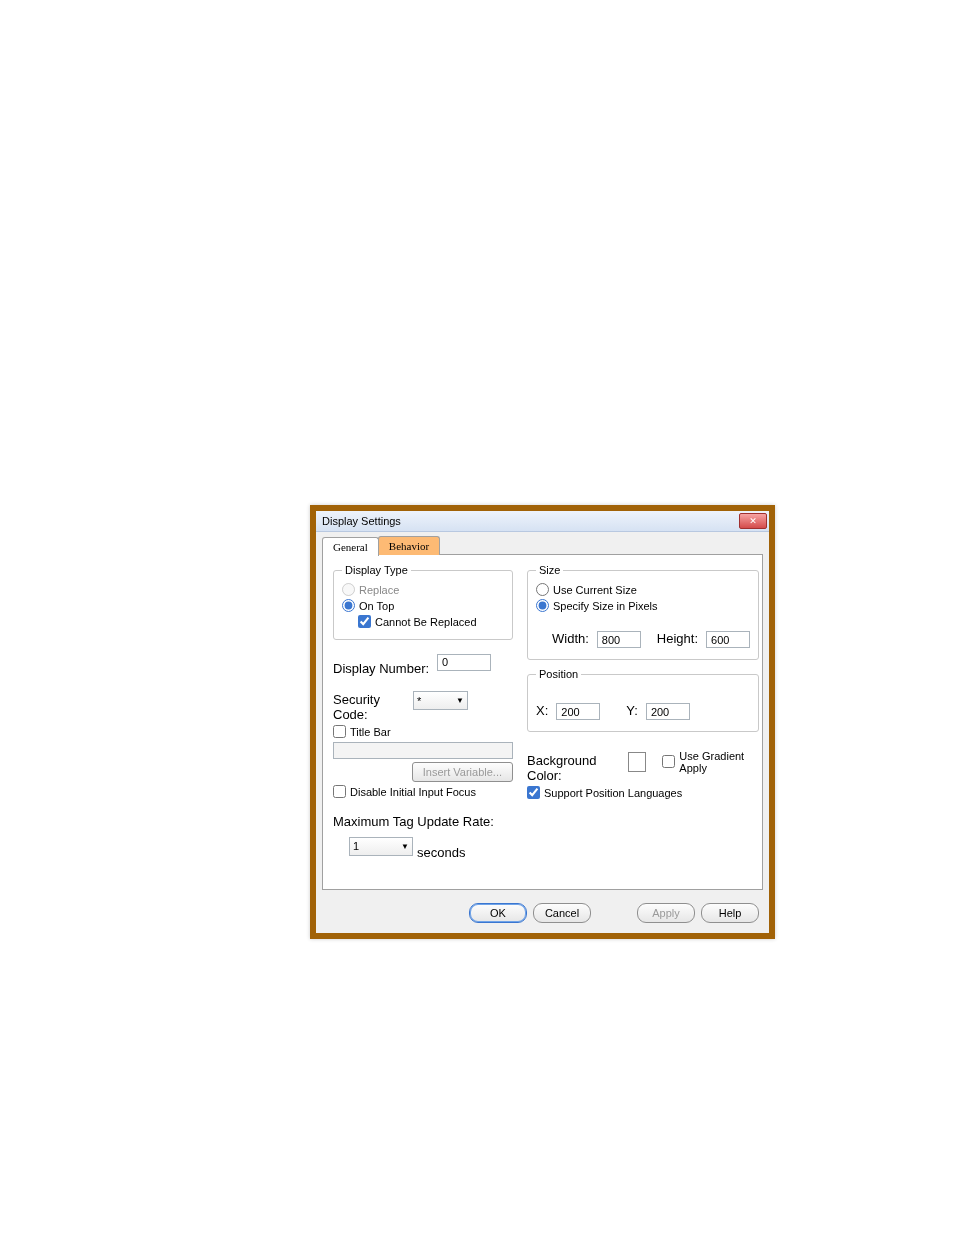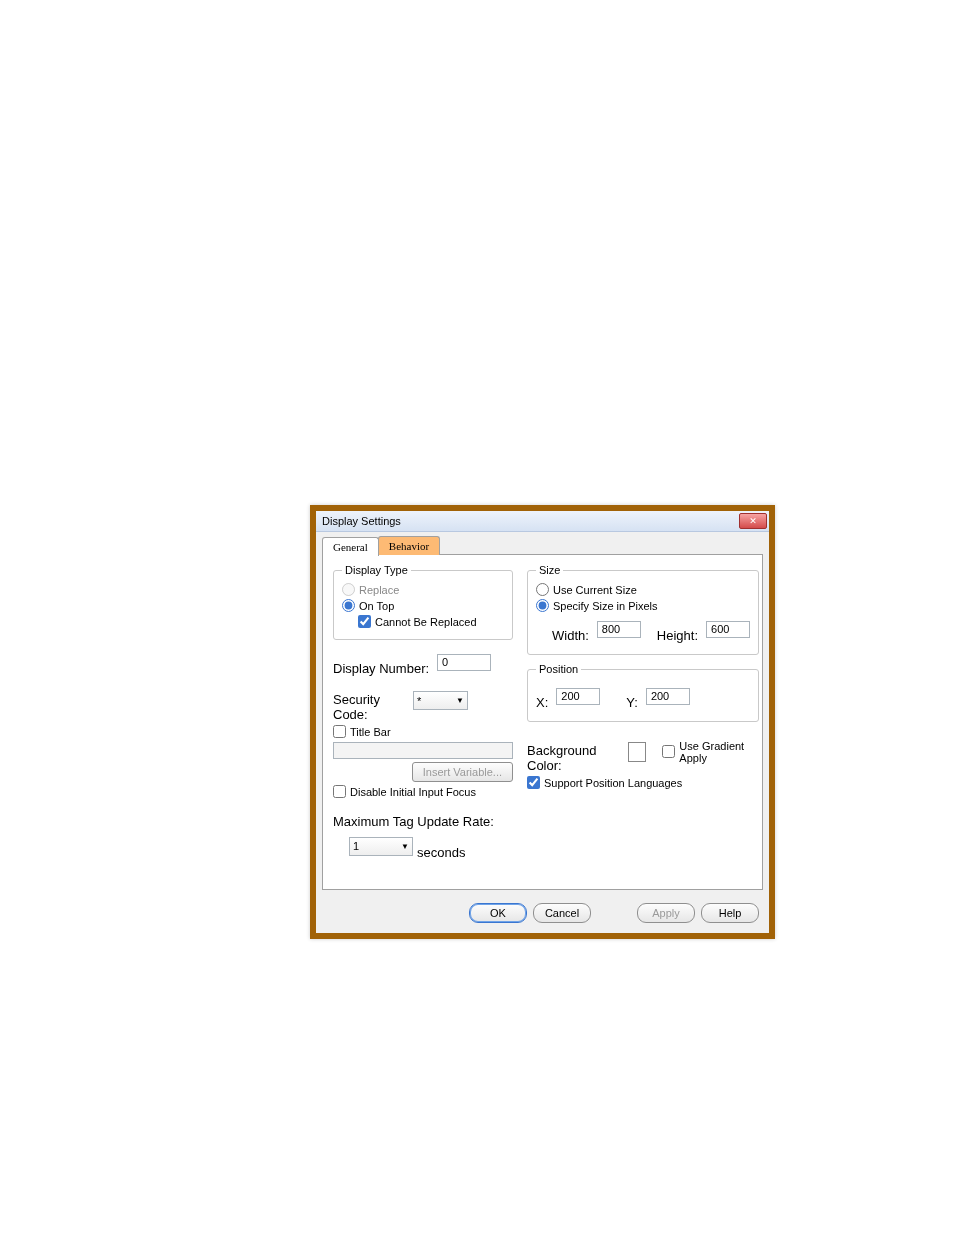--- a/index.html
+++ b/index.html
@@ -96,21 +96,21 @@
   .disabled-text { color: #888; }
   .field-label { font-size: 13px; margin-right: 4px; margin-top: 13px; }
   .text-input {
     height: 17px;
     border: 1px solid #aab3bb;
     background: #fff;
     font-size: 11px;
     padding: 0 4px;
     box-sizing: border-box;
   }
-  .text-input.small { width: 44px; }
+  .text-input.small { width: 44px; margin-top: 16px; }
   .text-input.med { width: 54px; }
   .text-input.wide { width: 180px; background:#f4f4f4; color:#888; }
   .select {
     height: 19px;
     border: 1px solid #aab3bb;
     background: linear-gradient(to bottom,#fff,#eee);
     font-size: 11px;
     padding: 0 3px;
     display:inline-flex; align-items:center; justify-content:space-between;
     box-sizing:border-box;

